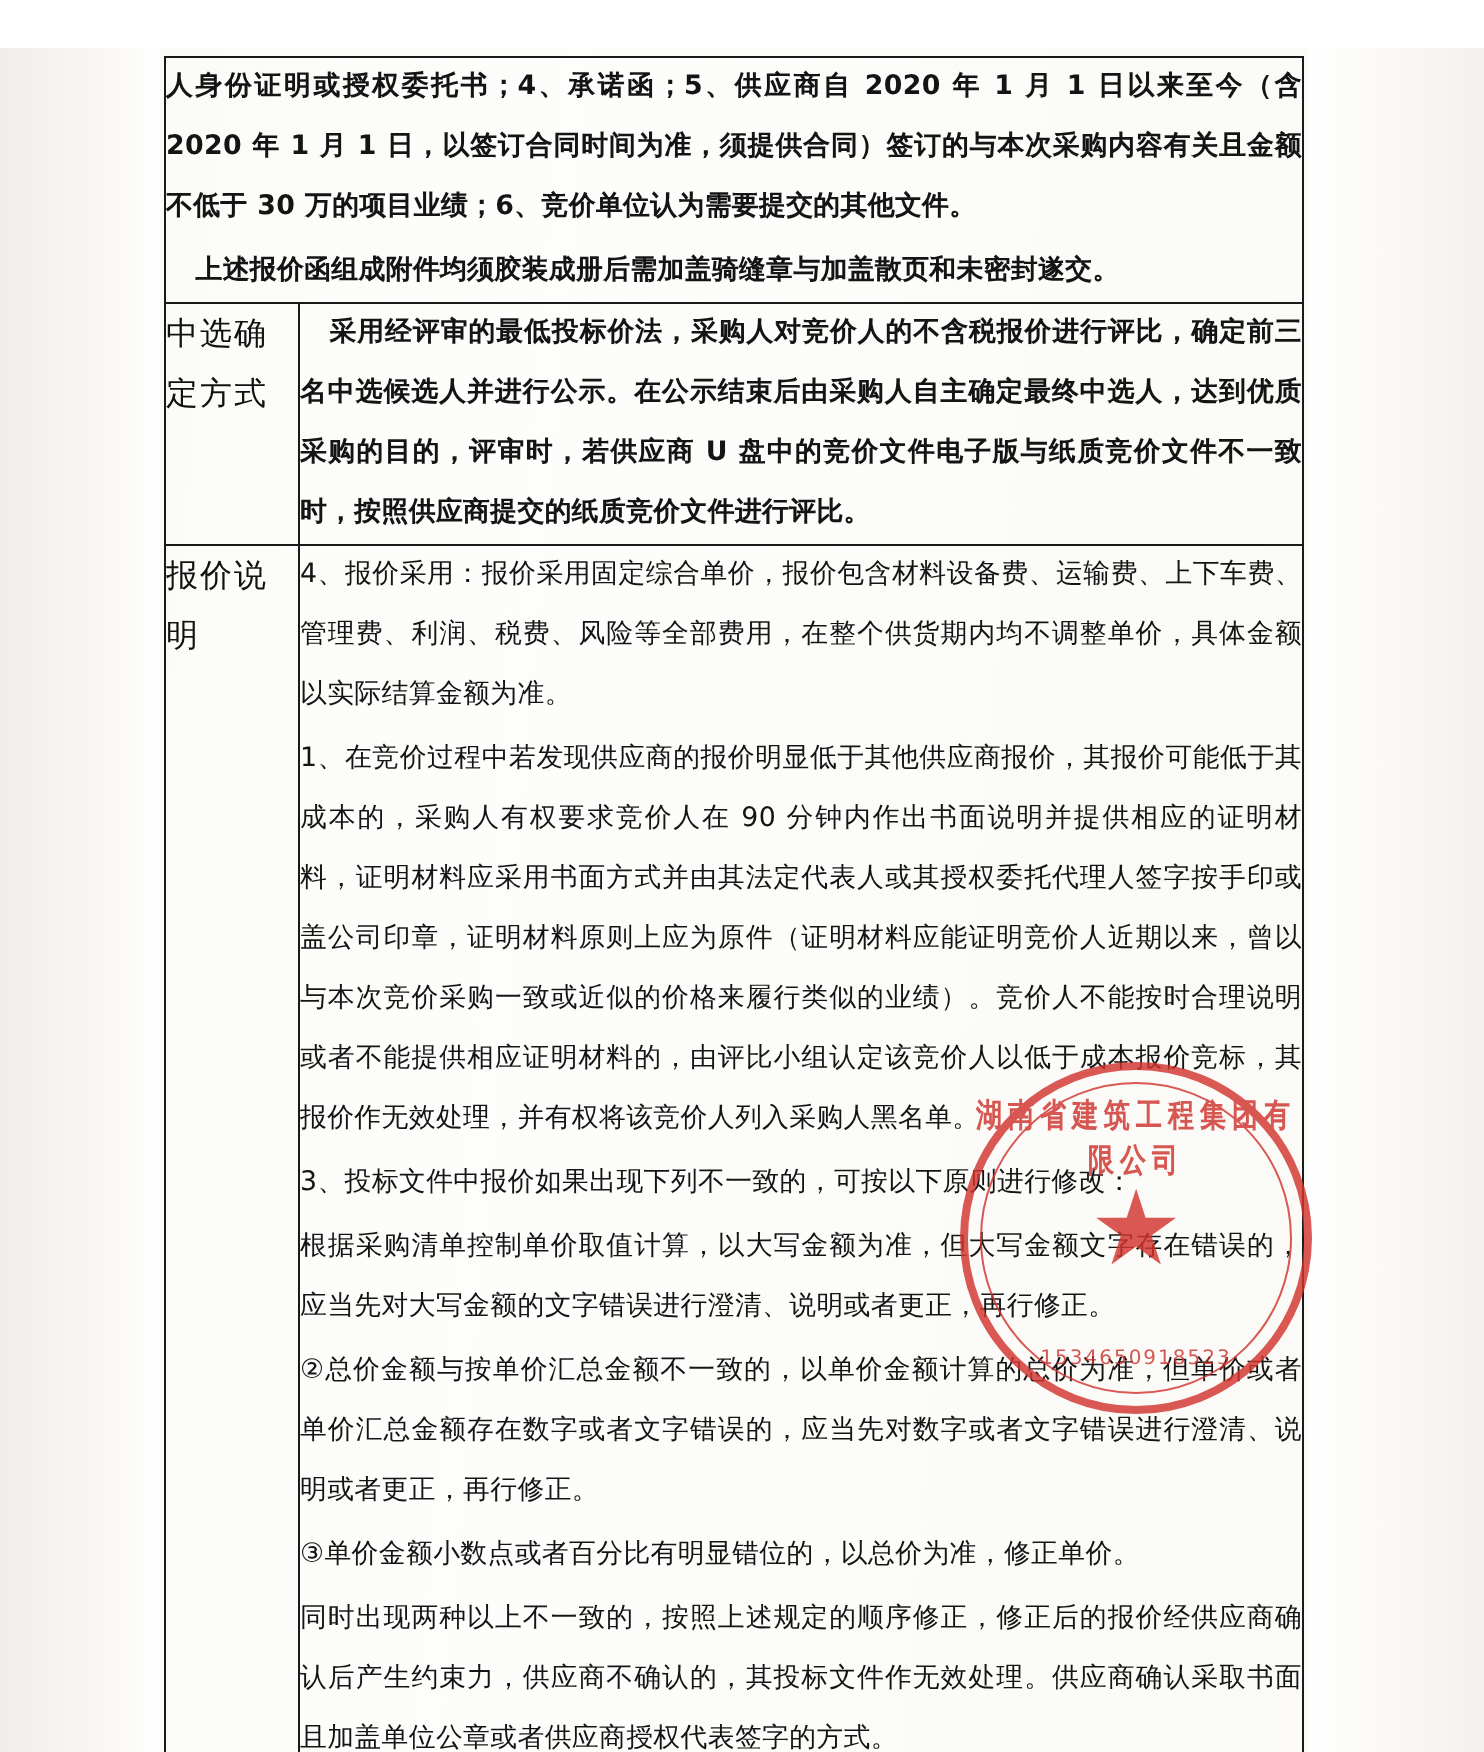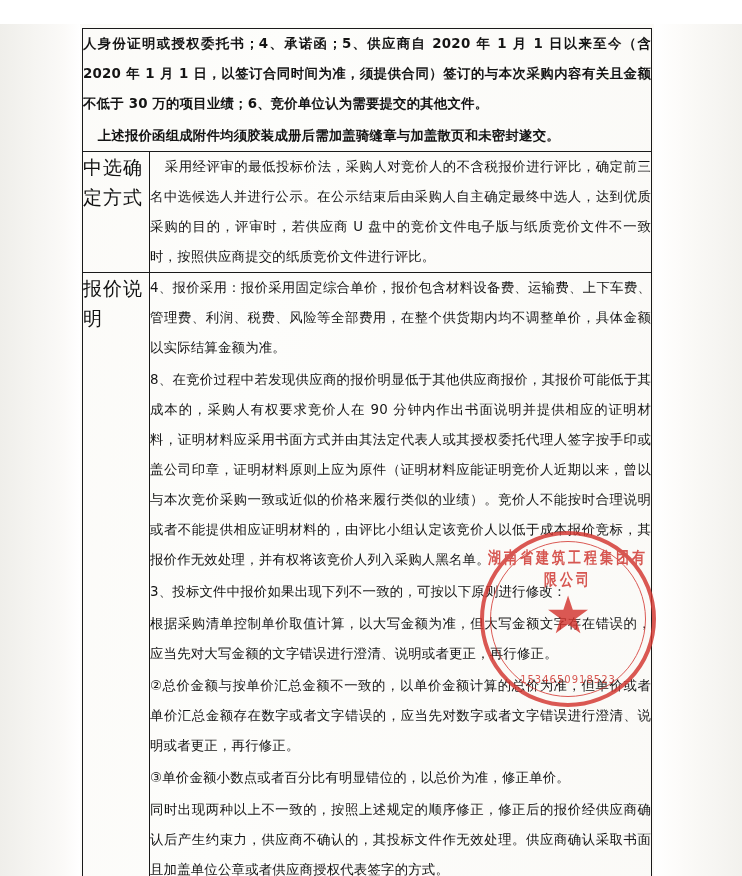--- a/index.html
+++ b/index.html
@@ -38,21 +38,21 @@
   }
   .doc-table td {
     border: 1px solid #1a1a1a;
     vertical-align: top;
     padding: 0;
   }
   .label-cell {
     width: 66px;
     border-right: 1px solid #1a1a1a;
     padding: 8px 6px 8px 8px;
-    font-size: 19px;
+    font-size: 16px;
     line-height: 30px;
     color: #111;
     letter-spacing: 1px;
     font-family: "DejaVu Sans", sans-serif;
   }
   .body-cell {
     padding: 6px 10px 8px 12px;
   }
   .para {
     font-size: 13.4px;
@@ -60,20 +60,21 @@
     color: #141414;
     text-align: justify;
     margin: 0 0 0 0;
     letter-spacing: 0.2px;
   }
   .para + .para {
     margin-top: 2px;
   }
   .indent {
     text-indent: 1.1em;
+    font-weight: bold;
   }
   .bold {
     font-weight: bold;
   }
   .top-cell .para {
     font-weight: bold;
   }
   
   .seal {
     position: absolute;
@@ -160,21 +161,21 @@
     <tr>
       <td class="label-cell">中选确定方式</td>
       <td class="body-cell">
         <p class="para indent">采用经评审的最低投标价法，采购人对竞价人的不含税报价进行评比，确定前三名中选候选人并进行公示。在公示结束后由采购人自主确定最终中选人，达到优质采购的目的，评审时，若供应商 U 盘中的竞价文件电子版与纸质竞价文件不一致时，按照供应商提交的纸质竞价文件进行评比。</p>
       </td>
     </tr>
     <tr>
       <td class="label-cell">报价说明</td>
       <td class="body-cell">
         <p class="para">4、报价采用：报价采用固定综合单价，报价包含材料设备费、运输费、上下车费、管理费、利润、税费、风险等全部费用，在整个供货期内均不调整单价，具体金额以实际结算金额为准。</p>
-        <p class="para">8、在竞价过程中若发现供应商的报价明显低于其他供应商报价，其报价可能低于其成本的，采购人有权要求竞价人在 90 分钟内作出书面说明并提供相应的证明材料，证明材料应采用书面方式并由其法定代表人或其授权委托代理人签字按手印或盖公司印章，证明材料原则上应为原件（证明材料应能证明竞价人近期以来，曾以与本次竞价采购一致或近似的价格来履行类似的业绩）。竞价人不能按时合理说明或者不能提供相应证明材料的，由评比小组认定该竞价人以低于成本报价竞标，其报价作无效处理，并有权将该竞价人列入采购人黑名单。</p>
+        <p class="para">1、在竞价过程中若发现供应商的报价明显低于其他供应商报价，其报价可能低于其成本的，采购人有权要求竞价人在 90 分钟内作出书面说明并提供相应的证明材料，证明材料应采用书面方式并由其法定代表人或其授权委托代理人签字按手印或盖公司印章，证明材料原则上应为原件（证明材料应能证明竞价人近期以来，曾以与本次竞价采购一致或近似的价格来履行类似的业绩）。竞价人不能按时合理说明或者不能提供相应证明材料的，由评比小组认定该竞价人以低于成本报价竞标，其报价作无效处理，并有权将该竞价人列入采购人黑名单。</p>
         <p class="para">3、投标文件中报价如果出现下列不一致的，可按以下原则进行修改：</p>
         <p class="para">根据采购清单控制单价取值计算，以大写金额为准，但大写金额文字存在错误的，应当先对大写金额的文字错误进行澄清、说明或者更正，再行修正。</p>
         <p class="para">②总价金额与按单价汇总金额不一致的，以单价金额计算的总价为准，但单价或者单价汇总金额存在数字或者文字错误的，应当先对数字或者文字错误进行澄清、说明或者更正，再行修正。</p>
         <p class="para">③单价金额小数点或者百分比有明显错位的，以总价为准，修正单价。</p>
         <p class="para">同时出现两种以上不一致的，按照上述规定的顺序修正，修正后的报价经供应商确认后产生约束力，供应商不确认的，其投标文件作无效处理。供应商确认采取书面且加盖单位公章或者供应商授权代表签字的方式。</p>
         <p class="para bold">4、对于供应商报价清单漏报项，未超过采购清单项数 5%（含本数）且缺项累计金额（取值逻辑：根据采购清单控制单价取值计算）未超过采购控制价 2%的，采购人视为供应商漏项价格包含在其他分项报价及总投价中，若供应商报价清单漏报项数超过采购清单项数 5%（不含本数）或超过采购控制价 2%的，其竞价文件无效。</p>
       </td>
     </tr>
   </tbody>
     </table>

